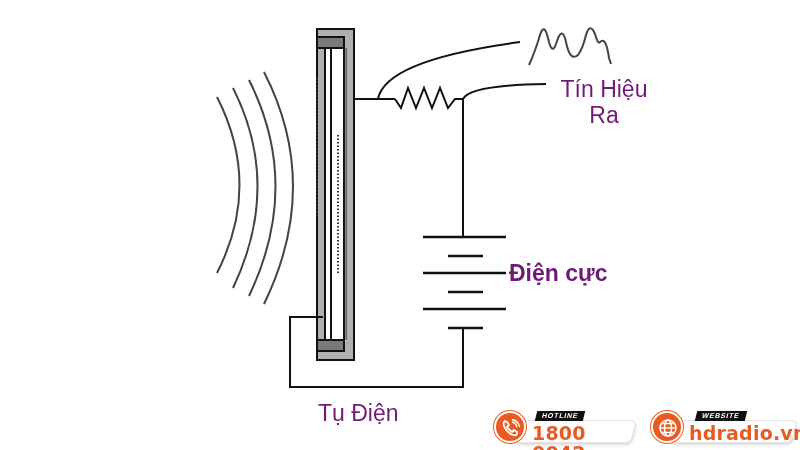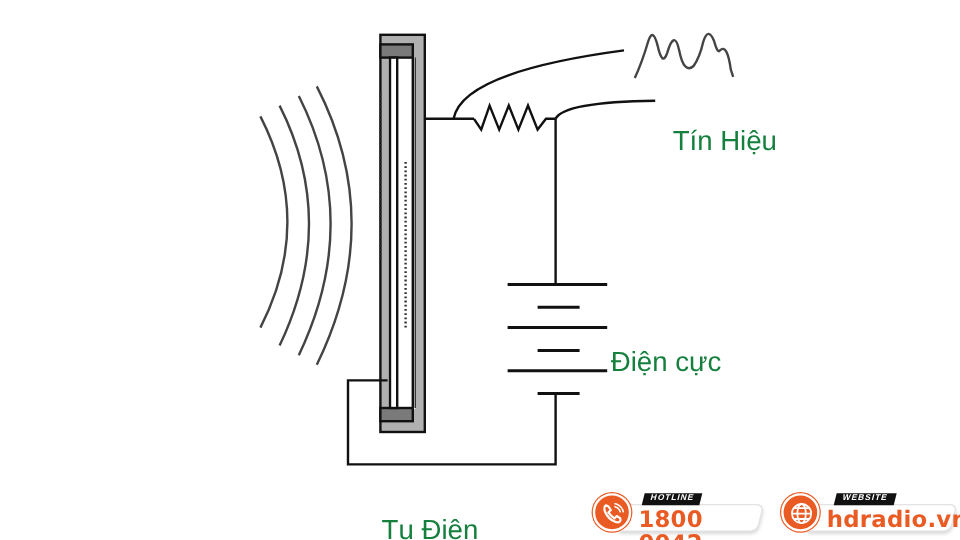--- a/index.html
+++ b/index.html
@@ -1,18 +1,18 @@
 <!DOCTYPE html>
 <html><head>
 <meta charset="utf-8">
 <style>
   html, body { margin: 0; padding: 0; background: #ffffff; }
   body { width: 800px; height: 450px; position: relative; overflow: hidden; font-family: "Liberation Sans", sans-serif; }
   .diagram { position: absolute; left: 0; top: 0; width: 800px; height: 450px; }
-  .label { position: absolute; font-family: "Liberation Sans", sans-serif; color: #15803d; font-size: 23px; line-height: 26px; text-align: center; white-space: nowrap; margin-top: 28px; }
+  .label { position: absolute; font-family: "Liberation Sans", sans-serif; color: #701a75; font-size: 23px; line-height: 26px; text-align: center; white-space: nowrap; }
   .badge { position: absolute; top: 411px; height: 32px; }
   .badge .circle { position: absolute; left: 0; top: 0; width: 32px; height: 32px; border-radius: 50%; background: #ea5b24; border: 2px solid #fff; box-shadow: 0 0 0 1px #ea5b24; box-sizing: border-box; }
   .badge .circle svg { position: absolute; left: 5px; top: 5px; }
   .badge .box { position: absolute; left: 24px; top: 9px; height: 23px; background: #fff; border: 1.5px solid #e3e3e3; border-radius: 0 6px 6px 0; box-sizing: border-box; transform: skewX(-14deg); box-shadow: 1px 2px 3px rgba(0,0,0,0.15); }
   .badge .tag { position: absolute; top: 0; height: 10px; background: #111; color: #fff; font-size: 7px; font-weight: bold; letter-spacing: 0.8px; line-height: 10px; padding: 0 6px; transform: skewX(-14deg); }
   .badge .value { position: absolute; top: 12px; color: #ea5b24; font-weight: bold; font-size: 19px; line-height: 20px; font-family: "DejaVu Sans", sans-serif; letter-spacing: 0.2px; }
 </style>
 </head>
 <body>
 
@@ -69,23 +69,24 @@
   </g>
 
   <path fill="none" stroke="#444" stroke-width="2" d="M529,65 Q535,52 540,35 Q544,22 548,38 Q552,56 556,44 Q562,24 566,42 Q570,62 578,55 Q583,48 586,35 Q590,22 595,34 Q598,45 600,42 Q606,36 609,58 L611,64"></path>
 </svg>
 
 <div class="label" style="left:108px; top:168px; width:126px;">
 </div>
 
 <div class="label" style="left:550px; top:76px; width:108px;">
   <div>Tín Hiệu</div>
+  <div>Ra</div>
 </div>
 
-<div class="label" style="left:509px; top:260px; text-align:left;">Điện cực</div>
+<div class="label" style="left:509px; top:260px; text-align:left;font-weight:bold;">Điện cực</div>
 
 <div class="label" style="left:318px; top:400px; text-align:center;">Tụ Điện</div>
 
 <div class="badge" style="left:494px; width:144px;">
   <div class="box" style="width:116px;"></div>
   <div class="tag" style="left:42px;">HOTLINE</div>
   <div class="value" style="left:38px;">1800 0042</div>
   <div class="circle">
     <svg width="20" height="20" viewBox="0 0 20 20">
       <path d="M4,3 Q2,4 3,8 Q6,15 12,17 Q15,18 16,16 L16,14 L13,12 L11,14 Q8,12 6,9 L8,7 L6,4 Z" fill="none" stroke="#fff" stroke-width="1.8" stroke-linejoin="round"></path>

